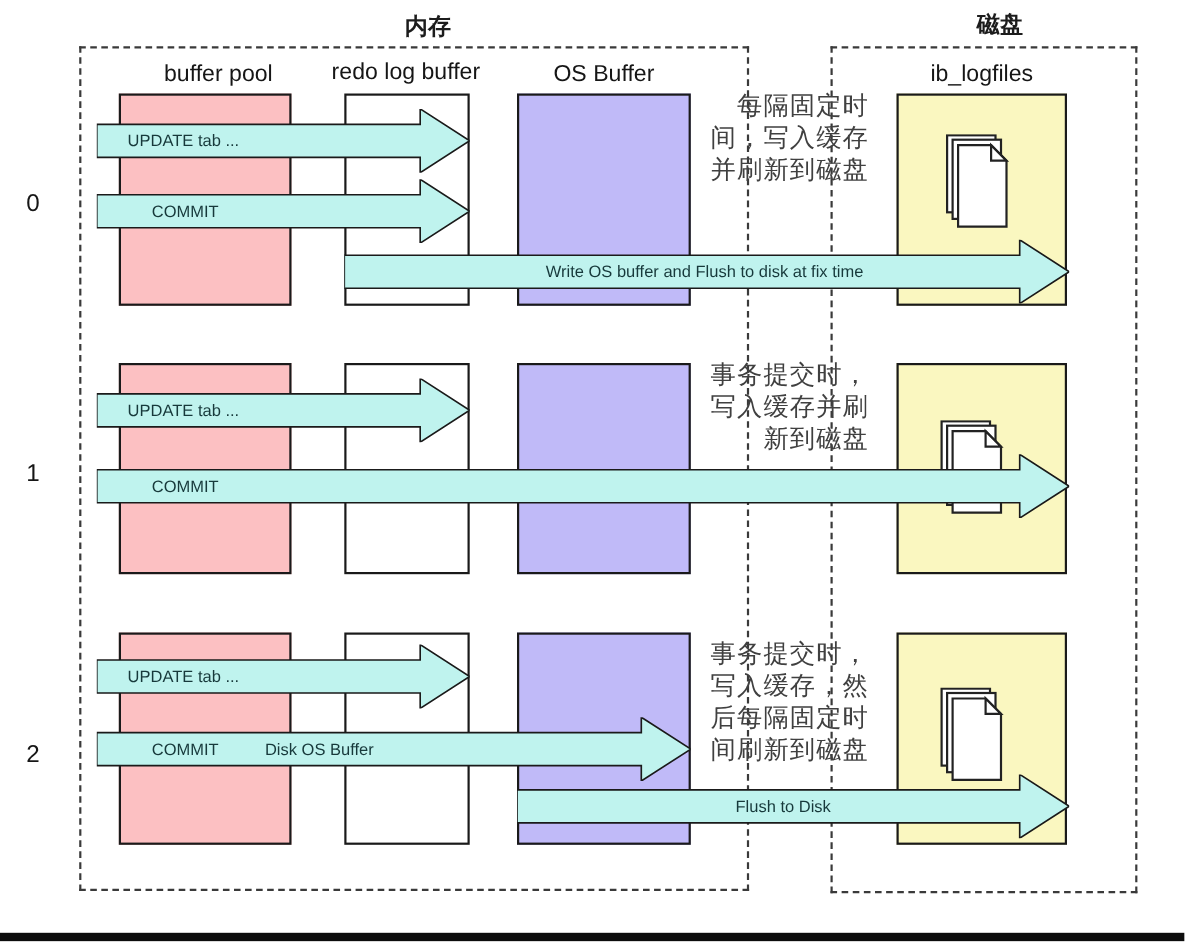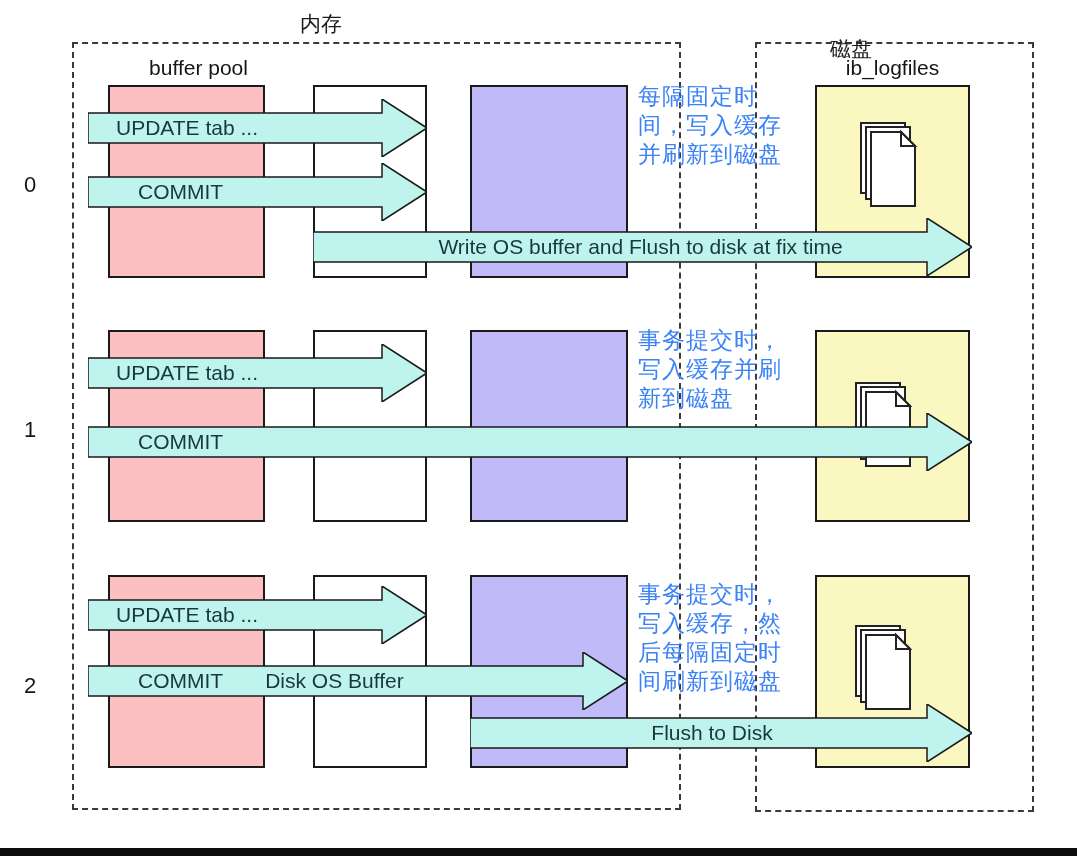--- a/index.html
+++ b/index.html
@@ -2,54 +2,56 @@
 <html style="--buffer-pool-fill: #FCC0C2; --os-buffer-fill: #C0BAF8; --ib-logfiles-fill: #FAF7C0; --arrow-fill: #BFF3EE; --arrow-text: #17393B;"><head>
 <meta charset="utf-8">
 <style>
   html,body{margin:0;padding:0;background:#fff;}
   #canvas{
     position:relative;width:1077px;height:856px;background:#ffffff;
     font-family:"Liberation Sans", sans-serif;overflow:hidden;color:#111;
   }
   .abs{position:absolute;}
   .region{border:2px dashed #3a3a3a;z-index:0;background:transparent;}
-  .region-label{font-size:21px;text-align:left;color:#1c1c1c;z-index:1;}
+  .region-label{font-size:21px;text-align:right;color:#1c1c1c;z-index:1;font-weight:bold;}
   .col-header{font-size:21px;text-align:center;color:#161616;z-index:1;white-space:nowrap;}
   .row-label{font-size:22px;text-align:center;color:#161616;z-index:1;}
   .box{border:2px solid #1a1a1a;z-index:1;box-sizing:border-box;}
   .fill-bufferpool{background:var(--buffer-pool-fill,#FCC0C2);}
   .fill-redolog{background:#ffffff;}
   .fill-osbuffer{background:var(--os-buffer-fill,#C0BAF8);}
   .fill-logfiles{background:var(--ib-logfiles-fill,#FAF7C0);}
   .doc-icon{z-index:2;}
   svg.arrow{z-index:3;display:block;}
   svg.arrow polygon{fill:var(--arrow-fill,#BFF3EE);stroke:#1a1a1a;stroke-width:1.5;}
   .arrow-text{
-    display:flex;align-items:center;z-index:4;font-size:21px;
+    display:flex;align-items:center;z-index:4;font-size:15px;
     color:var(--arrow-text,#17393B);white-space:nowrap;box-sizing:border-box;text-align:right;
   }
   .arrow-text.center{justify-content:center;}
   .note{
-    font-size:23px;line-height:29px;letter-spacing:1px;color:#3b82f6;
-    text-align:left;white-space:pre-line;z-index:4;
+    font-size:23px;line-height:29px;letter-spacing:1px;color:#404040;
+    text-align:right;white-space:pre-line;z-index:4;
   }
   .bottom-bar{background:#0d0d0d;z-index:5;}
 </style>
 </head>
 <body>
 
 <div id="canvas">
 
   <div class="abs region" style="left:72px;top:42px;width:605px;height:764px;"></div>
   <div class="abs region" style="left:755px;top:42px;width:275px;height:766px;"></div>
 
   <div class="abs region-label" style="left:300px;top:10px;width:110px;">内存</div>
-  <div class="abs region-label" style="left:830px;top:8px;width:100px;margin-top:27px;">磁盘</div>
+  <div class="abs region-label" style="left:830px;top:8px;width:100px;">磁盘</div>
 
   <div class="abs col-header" style="left:120px;top:56px;width:157px;">buffer pool</div>
+  <div class="abs col-header" style="left:286px;top:54px;width:166px;">redo log buffer</div>
+  <div class="abs col-header" style="left:470px;top:56px;width:158px;">OS Buffer</div>
   <div class="abs col-header" style="left:815px;top:56px;width:155px;">ib_logfiles</div>
 
   <div class="abs row-label" style="left:12px;top:172px;width:36px;">0</div>
   <div class="abs row-label" style="left:12px;top:417px;width:36px;">1</div>
   <div class="abs row-label" style="left:12px;top:673px;width:36px;">2</div>
 
   <div class="abs box fill-bufferpool" style="left:108px;top:85px;width:157px;height:193px;"></div>
   <div class="abs box fill-redolog" style="left:313px;top:85px;width:114px;height:193px;"></div>
   <div class="abs box fill-osbuffer" style="left:470px;top:85px;width:158px;height:193px;"></div>
   <div class="abs box fill-logfiles" style="left:815px;top:85px;width:155px;height:193px;"></div>

